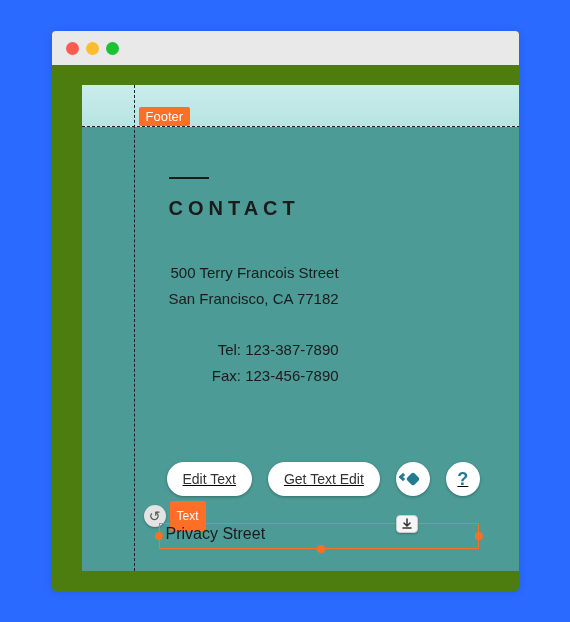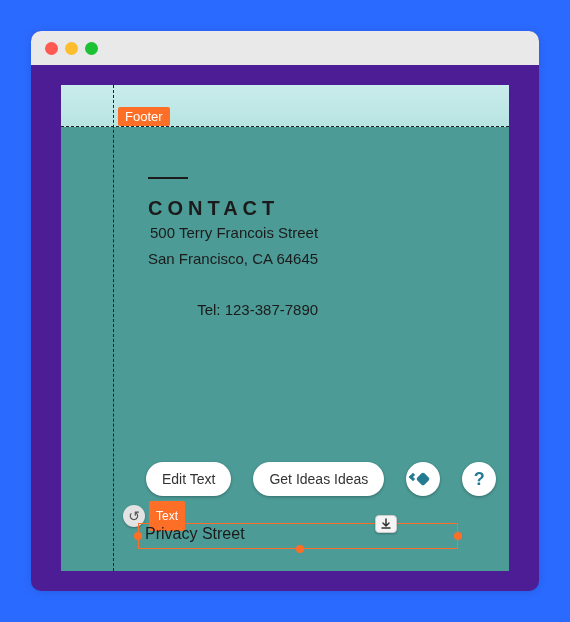--- a/index.html
+++ b/index.html
@@ -6,25 +6,25 @@
     body {
       background: #2b6aff;
       width: 570px;
       height: 622px;
       display: flex;
       align-items: center;
       justify-content: center;
       font-family: "Helvetica Neue", Arial, sans-serif;
     }
     .window {
-      width: 508px;
+      width: 467px;
       height: 560px;
-      border-radius: 10px;
+      border-radius: 4px;
       overflow: hidden;
-      background: #4c1d95;
+      background: #4d7c0f;
       box-shadow: 0 1px 8px rgba(0,0,0,0.12);
       position: relative;
     }
     .titlebar {
       height: 34px;
       background: #e9e9e9;
       display: flex;
       align-items: center;
       padding-left: 14px;
       gap: 7px;
@@ -75,29 +75,31 @@
       width: 40px;
       border: none;
       border-top: 2px solid #1b1b1b;
       margin-bottom: 18px;
     }
     .heading {
       font-size: 20px;
       font-weight: 800;
       letter-spacing: 5px;
       text-transform: uppercase;
+      margin-bottom: 40px;
     }
     .block { font-size: 15px; line-height: 1.7; margin-bottom: 26px; font-weight: 400; text-align: right; }
 
     .toolbar {
       position: absolute;
       left: 85px;
       top: 377px;
       display: flex;
-      gap: 22px;
+      gap: 16px;
+      text-decoration: underline;
     }
     .btn {
       background: #fff;
       border-radius: 20px;
       height: 34px;
       display: flex;
       align-items: center;
       justify-content: center;
       padding: 0 16px;
       font-size: 14px;
@@ -222,32 +224,33 @@
     <div class="sky"></div>
     <div class="vline"></div>
     <div class="footer-chip">Footer</div>
 
     <div class="content">
       <hr class="rule">
       <div class="heading">contact</div>
 
       <div class="block">
         <div>500 Terry Francois Street</div>
-        <div>San Francisco, CA 64645</div>
+        <div>San Francisco, CA 77182</div>
       </div>
 
       <div class="block">
         <div>Tel: 123-387-7890</div>
+        <div>Fax: 123-456-7890</div>
       </div>
 
     </div>
 
     <div class="toolbar">
       <div class="btn">Edit Text</div>
-      <div class="btn">Get Ideas Ideas</div>
+      <div class="btn">Get Text Edit</div>
       <div class="btn round">
         <div class="anim-ico">
           <span class="chev"></span>
           <span class="dia"></span>
         </div>
       </div>
       <div class="btn round">
         <span class="help-ico">?</span>
       </div>
     </div>

